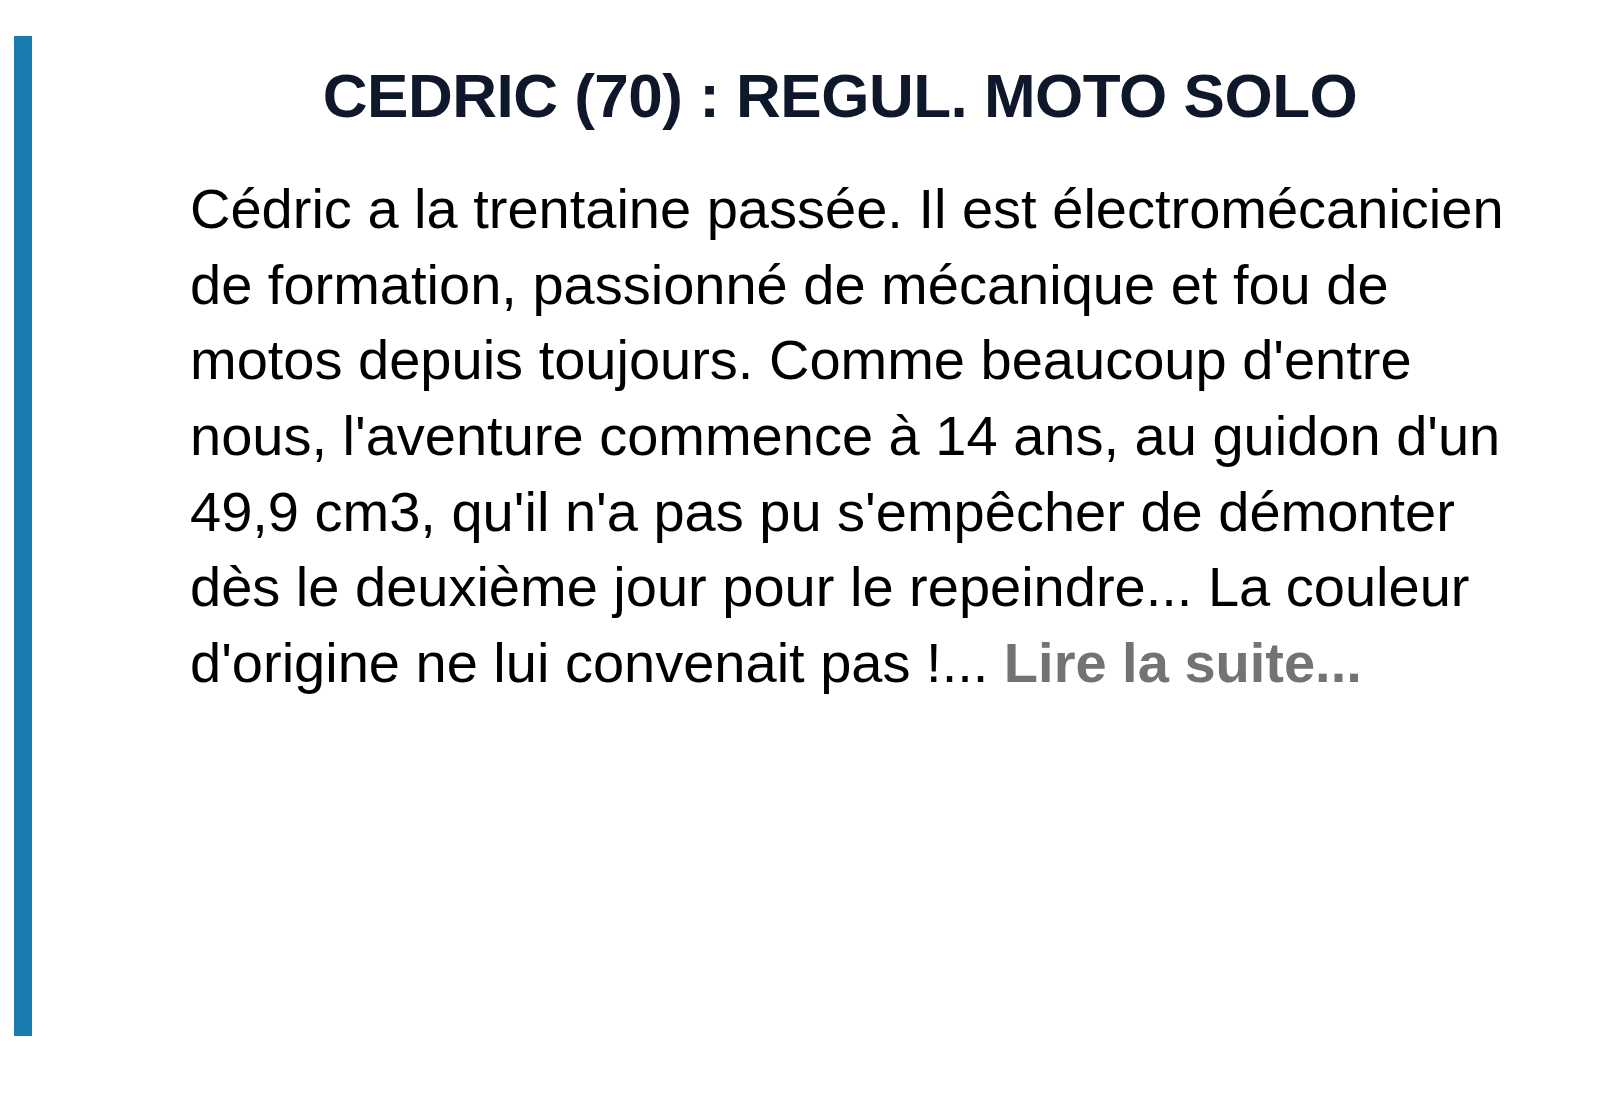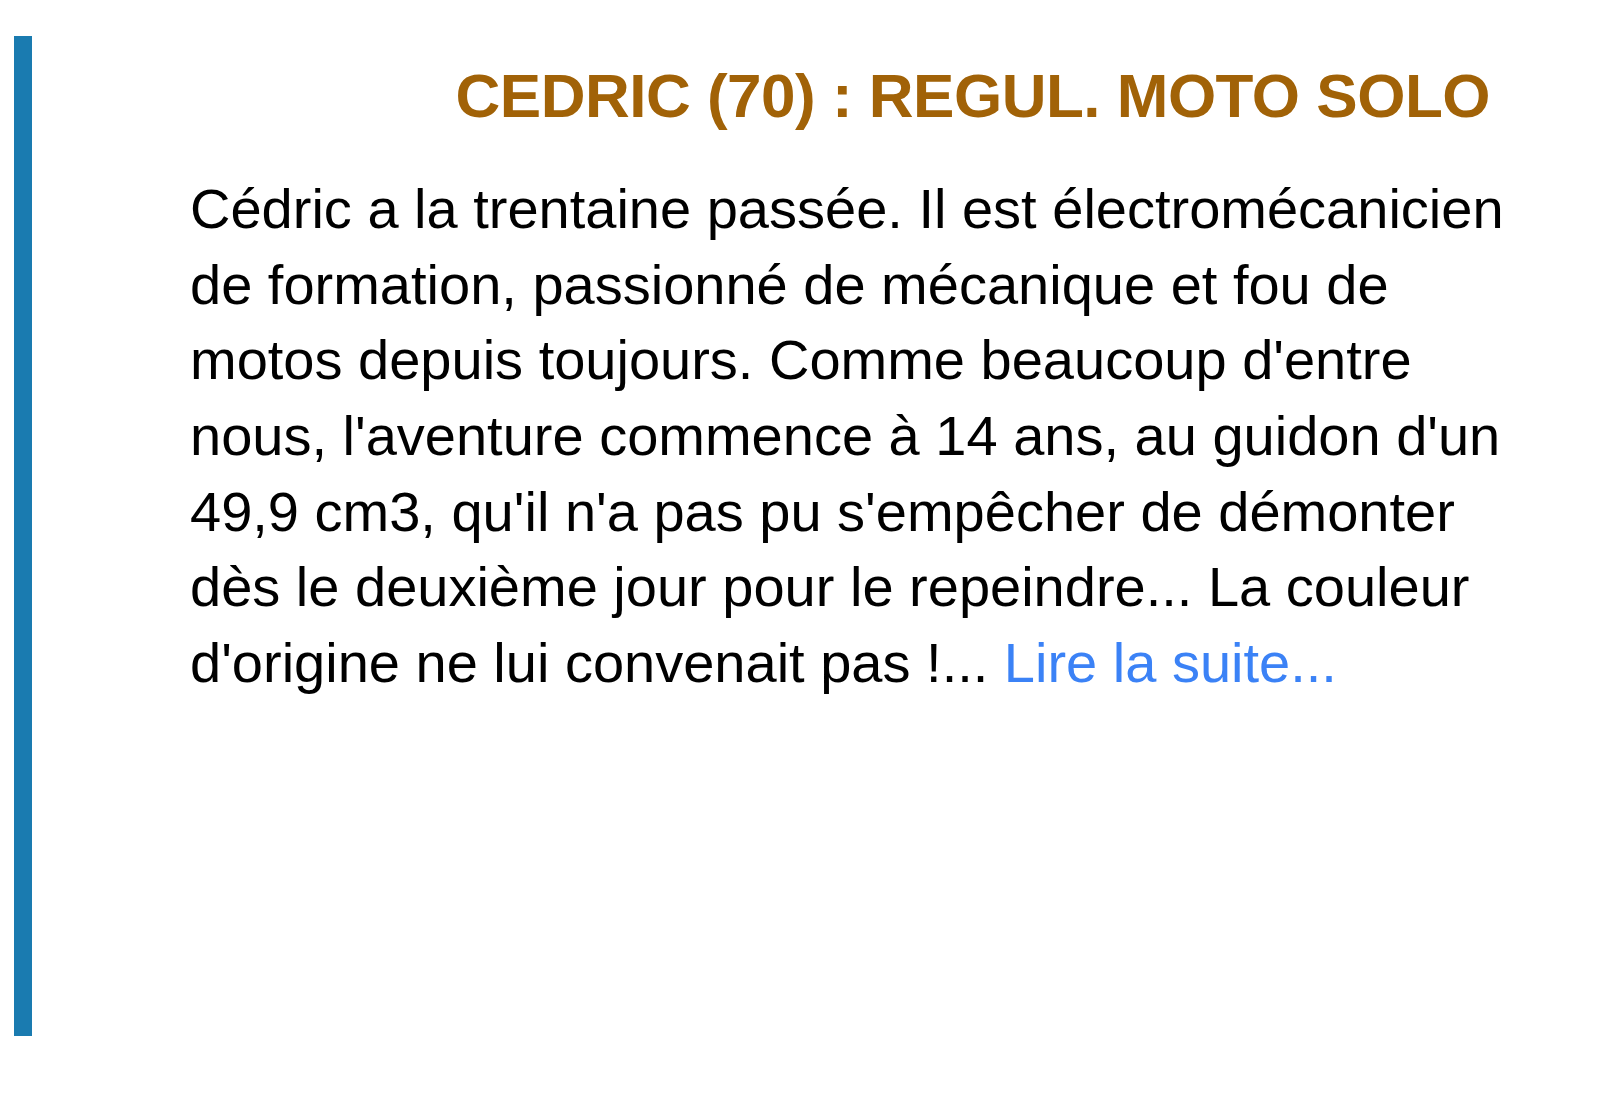--- a/index.html
+++ b/index.html
@@ -29,38 +29,38 @@
   }
   .content {
     position: absolute;
     left: 190px;
     top: 60px;
     width: 1330px;
   }
   .article-title {
     font-size: 62px;
     font-weight: bold;
-    color: #a16207;
-    text-align: right;
+    color: #0f172a;
+    text-align: center;
     letter-spacing: -0.5px;
     margin: 0 0 40px 0;
     line-height: 1.15;
     padding-right: 30px;
   }
   .article-body {
     font-size: 56px;
     color: #000000;
     line-height: 1.35;
     text-align: left;
     margin: 0;
     word-spacing: 0px;
   }
   .read-more {
-    color: #3b82f6;
-    font-weight: normal;
+    color: #737373;
+    font-weight: bold;
     text-decoration: none;
     cursor: pointer;
     white-space: nowrap;
     text-align: center;
   }
 </style>
 </head>
 <body>
 
 <div class="page">

